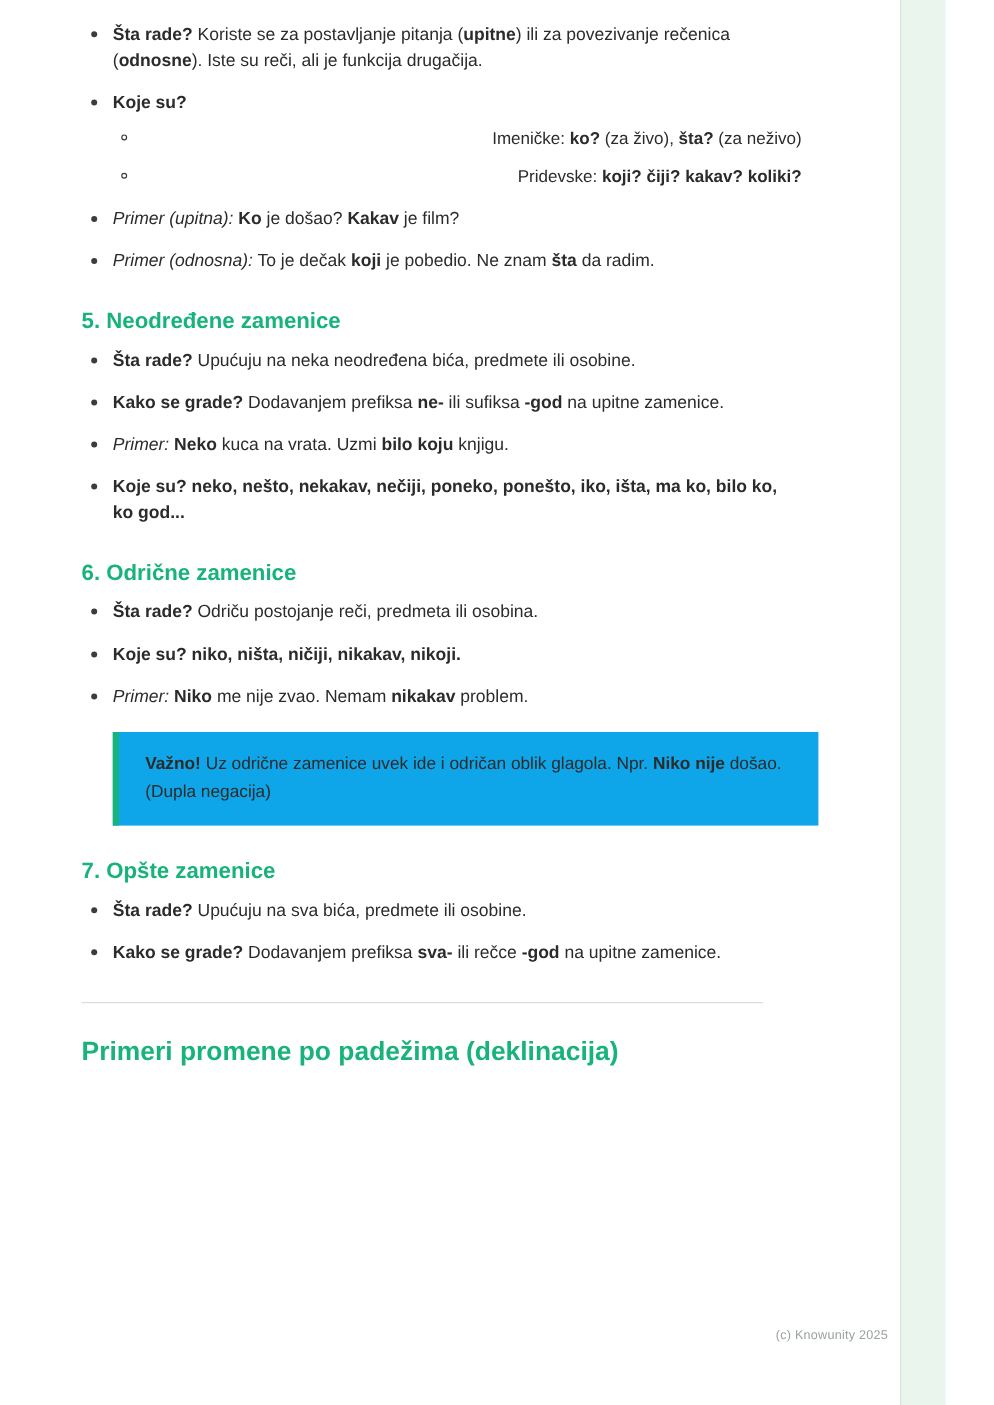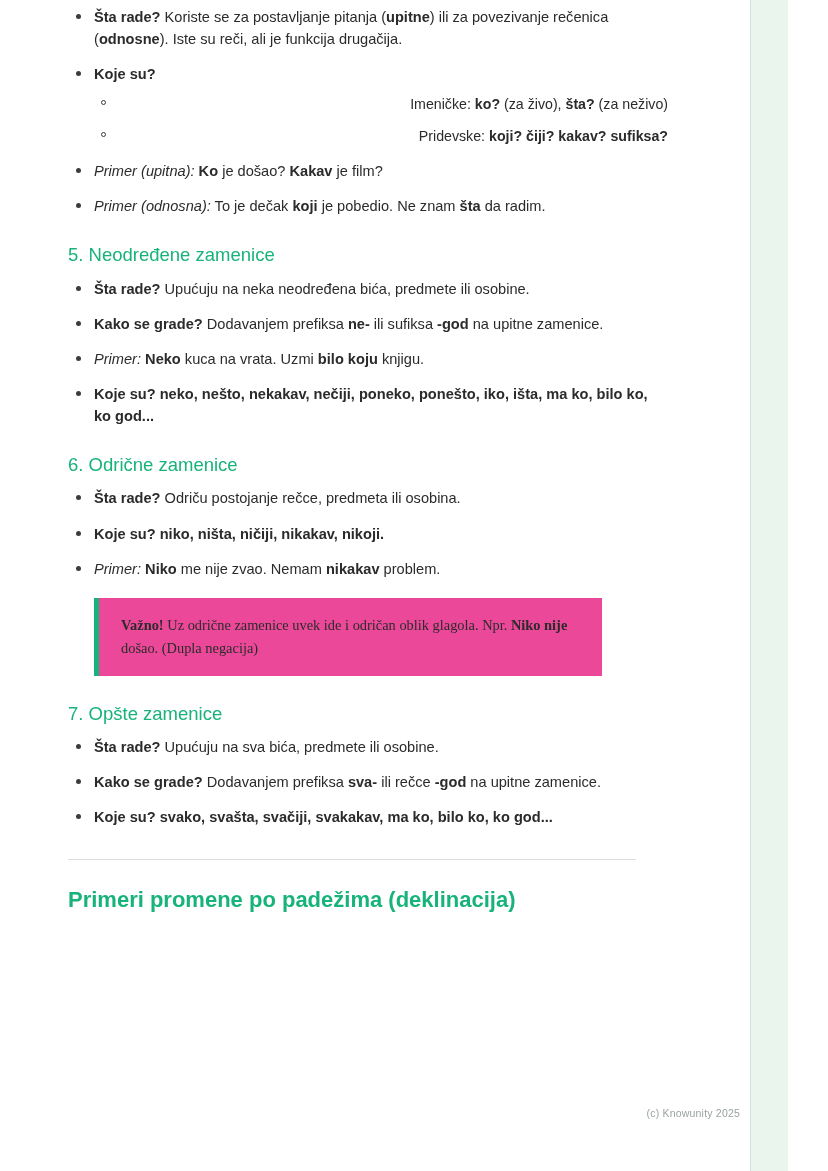--- a/index.html
+++ b/index.html
@@ -27,39 +27,39 @@
     left: 40px;
     top: 0;
     width: 748px;
     height: 1171px;
     background: #ffffff;
     box-sizing: border-box;
   }
   .content {
     position: absolute;
     left: 28px;
-    top: 6px;
+    top: 18px;
     width: 600px;
     box-sizing: border-box;
   }
   
   .side-strip {
     position: absolute;
     right: 0px;
     top: 0;
     width: 38px;
     height: 1171px;
     background: #eaf5ee;
     border-left: 1px solid #cfe6d8;
     box-sizing: border-box;
   }
   h2.section {
     color: #18b37a;
     font-size: 18.5px;
-    font-weight: normal;
+    font-weight: bold;
     margin: 26px 0 10px 0;
     line-height: 1.3;
   }
   h1.bigsection {
     color: #18b37a;
     font-size: 22px;
     font-weight: bold;
     margin: 26px 0 10px 0;
     line-height: 1.3;
   }
@@ -107,28 +107,27 @@
     height: 5px;
     border-radius: 50%;
     border: 1px solid #3c3c3c;
     background: transparent;
     box-sizing: border-box;
   }
   b, .b { font-weight: bold; }
   i, .i { font-style: italic; }
   .note {
     margin: 18px 0 10px 26px;
-    background: #ec4899;
+    background: #0ea5e9;
     border-left: 5px solid #18b37a;
     padding: 16px 20px 16px 22px;
-    width: 508px;
+    width: 588px;
     box-sizing: border-box;
     font-size: 14.4px;
     line-height: 1.6;
-    font-family: Liberation Serif, serif;
   }
   hr.divider {
     border: none;
     border-top: 1px solid #dddddd;
     margin: 30px 0 0 0;
     width: 568px;
   }
   .footer-credit {
     position: absolute;
     right: 48px;
@@ -152,21 +151,21 @@
         <li>
           <b>Šta rade?</b><span> Koriste se za postavljanje pitanja (</span><b>upitne</b><span>) ili za povezivanje rečenica (</span><b>odnosne</b><span>). Iste su reči, ali je funkcija drugačija.</span>
         </li>
         <li>
           <b>Koje su?</b>
           <ul class="sub">
             <li>
               <span>Imeničke: </span><b>ko?</b><span> (za živo), </span><b>šta?</b><span> (za neživo)</span>
             </li>
             <li>
-              <span>Pridevske: </span><b>koji? čiji? kakav? sufiksa?</b>
+              <span>Pridevske: </span><b>koji? čiji? kakav? koliki?</b>
             </li>
           </ul>
         </li>
         <li>
           <i>Primer (upitna):</i><b> Ko</b><span> je došao? </span><b>Kakav</b><span> je film?</span>
         </li>
         <li>
           <i>Primer (odnosna):</i><span> To je dečak </span><b>koji</b><span> je pobedio. Ne znam </span><b>šta</b><span> da radim.</span>
         </li>
       </ul>
@@ -183,21 +182,21 @@
           <i>Primer:</i><b> Neko</b><span> kuca na vrata. Uzmi </span><b>bilo koju</b><span> knjigu.</span>
         </li>
         <li>
           <b>Koje su? neko, nešto, nekakav, nečiji, poneko, ponešto, iko, išta, ma ko, bilo ko, ko god...</b>
         </li>
       </ul>
 
       <h2 class="section">6. Odrične zamenice</h2>
       <ul class="bullets">
         <li>
-          <b>Šta rade?</b><span> Odriču postojanje rečce, predmeta ili osobina.</span>
+          <b>Šta rade?</b><span> Odriču postojanje reči, predmeta ili osobina.</span>
         </li>
         <li>
           <b>Koje su? niko, ništa, ničiji, nikakav, nikoji.</b>
         </li>
         <li>
           <i>Primer:</i><b> Niko</b><span> me nije zvao. Nemam </span><b>nikakav</b><span> problem.</span>
         </li>
       </ul>
 
       <div class="note">
@@ -205,23 +204,20 @@
       </div>
 
       <h2 class="section">7. Opšte zamenice</h2>
       <ul class="bullets">
         <li>
           <b>Šta rade?</b><span> Upućuju na sva bića, predmete ili osobine.</span>
         </li>
         <li>
           <b>Kako se grade?</b><span> Dodavanjem prefiksa </span><b>sva-</b><span> ili rečce </span><b>-god</b><span> na upitne zamenice.</span>
         </li>
-        <li>
-          <b>Koje su? svako, svašta, svačiji, svakakav, ma ko, bilo ko, ko god...</b>
-        </li>
       </ul>
 
       <hr class="divider">
 
       <h1 class="bigsection">Primeri promene po padežima (deklinacija)</h1>
     </div>
 
     <div class="footer-credit">(c) Knowunity 2025</div>
   </div>
 </div>

